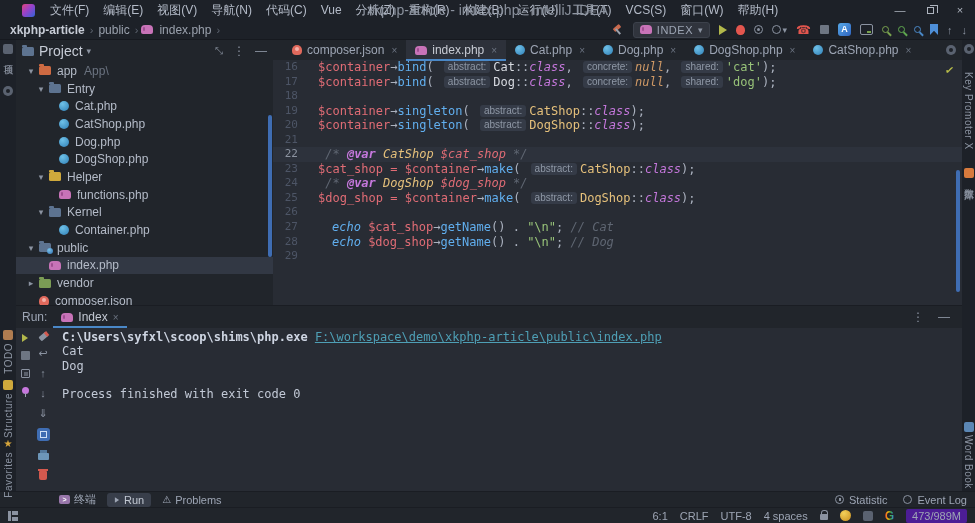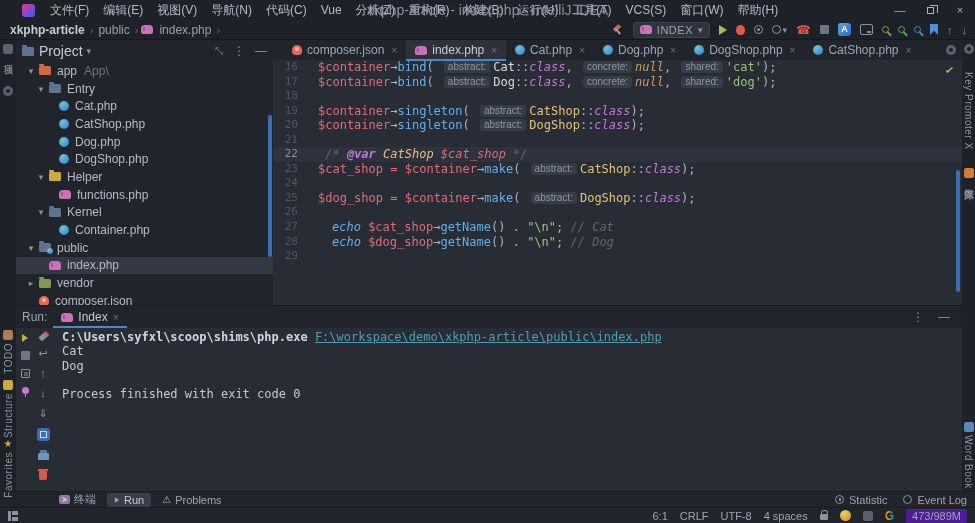--- a/index.html
+++ b/index.html
@@ -415,21 +415,21 @@
         <span class="ed-check check">✓</span>
         <div class="ed-scroll"></div>
       <div class="code-line"><span class="gut">16</span><span class="ctext"><span class="t-v">$container</span><span class="t-pl">→</span><span class="t-fn">bind</span><span class="t-pl">( </span><span class="t-hint">abstract:</span><span class="t-cls2">Cat</span><span class="t-pl">::</span><span class="t-kw">class</span><span class="t-pl">, </span><span class="t-hint">concrete:</span><span class="t-null">null</span><span class="t-pl">, </span><span class="t-hint">shared:</span><span class="t-str">'cat'</span><span class="t-pl">);</span></span></div>
           <div class="code-line"><span class="gut">17</span><span class="ctext"><span class="t-v">$container</span><span class="t-pl">→</span><span class="t-fn">bind</span><span class="t-pl">( </span><span class="t-hint">abstract:</span><span class="t-cls2">Dog</span><span class="t-pl">::</span><span class="t-kw">class</span><span class="t-pl">, </span><span class="t-hint">concrete:</span><span class="t-null">null</span><span class="t-pl">, </span><span class="t-hint">shared:</span><span class="t-str">'dog'</span><span class="t-pl">);</span></span></div>
           <div class="code-line"><span class="gut">18</span><span class="ctext"></span></div>
           <div class="code-line"><span class="gut">19</span><span class="ctext"><span class="t-v">$container</span><span class="t-pl">→</span><span class="t-fn">singleton</span><span class="t-pl">( </span><span class="t-hint">abstract:</span><span class="t-cls">CatShop</span><span class="t-pl">::</span><span class="t-kw">class</span><span class="t-pl">);</span></span></div>
           <div class="code-line"><span class="gut">20</span><span class="ctext"><span class="t-v">$container</span><span class="t-pl">→</span><span class="t-fn">singleton</span><span class="t-pl">( </span><span class="t-hint">abstract:</span><span class="t-cls">DogShop</span><span class="t-pl">::</span><span class="t-kw">class</span><span class="t-pl">);</span></span></div>
           <div class="code-line"><span class="gut">21</span><span class="ctext"></span></div>
           <div class="code-line cur"><span class="gut">22</span><span class="ctext"><span class="t-cmt"> /* </span><span class="t-at">@var</span><span class="t-cmt"> </span><span class="t-ccls">CatShop</span><span class="t-cmt"> </span><span class="t-cvar">$cat_shop</span><span class="t-cmt"> */</span></span></div>
           <div class="code-line"><span class="gut">23</span><span class="ctext"><span class="t-v">$cat_shop</span><span class="t-pl"> </span><span class="t-op">=</span><span class="t-pl"> </span><span class="t-v">$container</span><span class="t-pl">→</span><span class="t-fn">make</span><span class="t-pl">( </span><span class="t-hint">abstract:</span><span class="t-cls">CatShop</span><span class="t-pl">::</span><span class="t-kw">class</span><span class="t-pl">);</span></span></div>
-          <div class="code-line"><span class="gut">24</span></div>
+          <div class="code-line"><span class="gut">24</span><span class="ctext"><span class="t-cmt"> /* </span><span class="t-at">@var</span><span class="t-cmt"> </span><span class="t-ccls">DogShop</span><span class="t-cmt"> </span><span class="t-cvar">$dog_shop</span><span class="t-cmt"> */</span></span></div>
           <div class="code-line"><span class="gut">25</span><span class="ctext"><span class="t-v">$dog_shop</span><span class="t-pl"> </span><span class="t-op">=</span><span class="t-pl"> </span><span class="t-v">$container</span><span class="t-pl">→</span><span class="t-fn">make</span><span class="t-pl">( </span><span class="t-hint">abstract:</span><span class="t-cls">DogShop</span><span class="t-pl">::</span><span class="t-kw">class</span><span class="t-pl">);</span></span></div>
           <div class="code-line"><span class="gut">26</span><span class="ctext"></span></div>
           <div class="code-line"><span class="gut">27</span><span class="ctext"><span class="t-echo">echo</span><span class="t-pl"> </span><span class="t-v">$cat_shop</span><span class="t-pl">→</span><span class="t-fn">getName</span><span class="t-pl">()</span><span class="t-pl"> . </span><span class="t-str">"\n"</span><span class="t-pl">; </span><span class="t-cmt">// Cat</span></span></div>
           <div class="code-line"><span class="gut">28</span><span class="ctext"><span class="t-echo">echo</span><span class="t-pl"> </span><span class="t-v">$dog_shop</span><span class="t-pl">→</span><span class="t-fn">getName</span><span class="t-pl">()</span><span class="t-pl"> . </span><span class="t-str">"\n"</span><span class="t-pl">; </span><span class="t-cmt">// Dog</span></span></div>
           <div class="code-line"><span class="gut">29</span><span class="ctext"></span></div>
         </div>
     </div>
   </div>
 
   <div class="runpanel">

